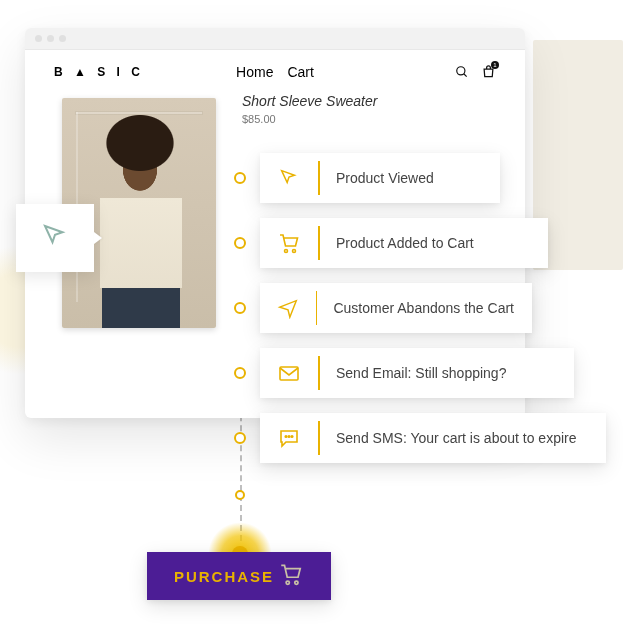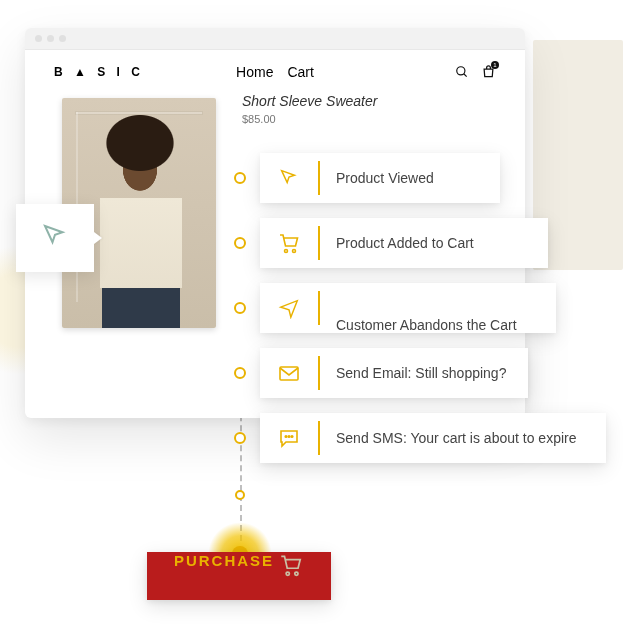--- a/index.html
+++ b/index.html
@@ -207,22 +207,22 @@
     background: #e9b200;
   }
   .event-card .label {
     padding: 0 18px 0 16px;
     white-space: nowrap;
   }
 
   
   .c1 { top: 153px; left: 260px; height: 50px; width: 240px; }
   .c2 { top: 218px; left: 260px; height: 50px; width: 288px; }
-  .c3 { top: 283px; left: 260px; height: 50px; width: 296px; align-items: flex-end; }
-  .c4 { top: 348px; left: 260px; height: 50px; width: 268px; }
+  .c3 { top: 283px; left: 260px; height: 50px; width: 272px; }
+  .c4 { top: 348px; left: 260px; height: 50px; width: 314px; }
   .c5 { top: 413px; left: 260px; height: 50px; width: 346px; }
 
   
   .node {
     position: absolute;
     width: 12px; height: 12px;
     border-radius: 50%;
     background: #fff;
     border: 2px solid #e9b200;
     left: 234px;
@@ -257,24 +257,24 @@
     top: 24px; left: 24px;
     width: 16px; height: 16px;
     background: #e9b200;
     border-radius: 50%;
   }
   .purchase-card {
     position: absolute;
     top: 552px; left: 147px;
     height: 48px;
     width: 184px;
-    background: #b91c1c;
+    background: #4c1d95;
     box-shadow: 0 6px 20px rgba(0,0,0,0.12), 0 2px 6px rgba(0,0,0,0.08);
     display: flex;
-    align-items: flex-start;
+    align-items: center;
     justify-content: center;
     gap: 4px;
     z-index: 12;
   }
   .purchase-card .plabel {
     font-weight: 800;
     letter-spacing: 2px;
     color: #e9b200;
     font-size: 15px;
   }

